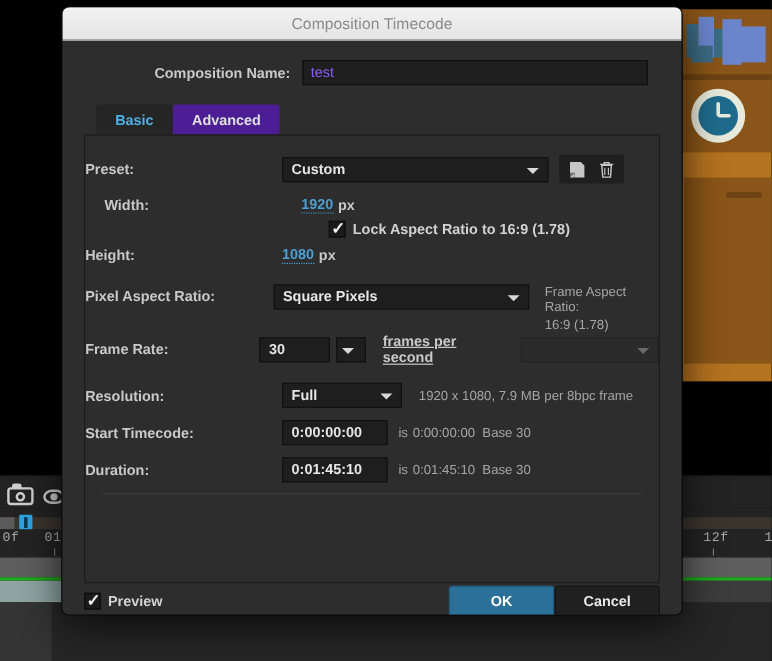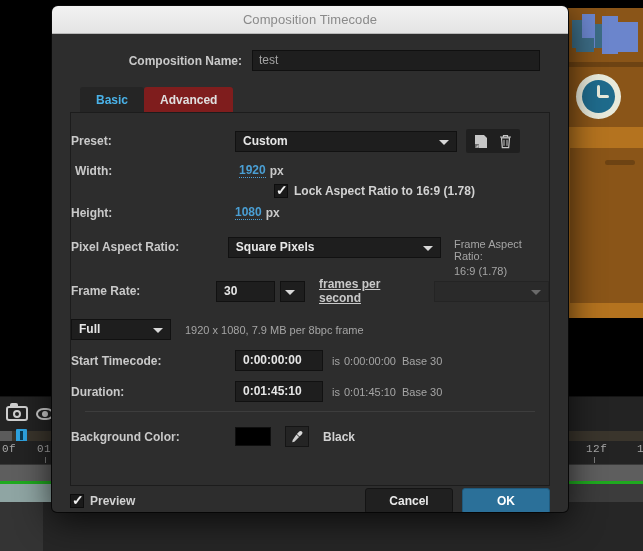--- a/index.html
+++ b/index.html
@@ -187,30 +187,30 @@
   
   .compname-row {
     display: flex; align-items: center; margin-top: 16px; padding-left: 6px;
   }
   .compname-label {
     width: 176px; text-align: right; font-size: 12px;
     color: #c9c9c9; font-weight: bold; padding-right: 10px;
   }
   .compname-input {
     flex: 1; height: 21px; background: #1e1e1e;
-    border: 1px solid #101010; color: #a3a3a3;
+    border: 1px solid #101010; color: #8b5cf6;
     font-size: 12px; padding: 0 6px; line-height: 19px;
     margin-right: 10px;
   }
 
   
   .tabs { display: flex; margin-top: 16px; padding-left: 10px; }
   .tab {
     padding: 6px 16px 5px; font-size: 12px; font-weight: bold;
-    color: #e0e0e0; background: #7f1d1d;
+    color: #e0e0e0; background: #4c1d95;
     border-radius: 3px 3px 0 0; cursor: default;
   }
   .tab.active { background: #252525; color: #4ab2e8; }
 
   .panel {
     margin-top: 0; border: 1px solid #1c1c1c; background: #2d2d2d;
     height: 374px; position: relative;
   }
 
   
@@ -392,21 +392,21 @@
           <div class="icon-btn">
             <svg width="13" height="15" viewBox="0 0 13 15">
               <path d="M1 3h11M4.5 3V1.5h4V3" stroke="#c6c6c6" stroke-width="1.2" fill="none"></path>
               <path d="M2.5 3.8h8l-.8 9.8H3.3z" stroke="#c6c6c6" stroke-width="1.2" fill="none"></path>
               <path d="M5 5.8v6M8 5.8v6" stroke="#c6c6c6" stroke-width="1"></path>
             </svg>
           </div>
         </div>
       </div>
 
-      <div class="row" style="left:4px; top:50px;">
+      <div class="row" style="left:16px; top:50px;">
         <span class="lbl" style="width:164px;">Width:</span>
         <span class="numlink">1920</span>
         <span class="unit">px</span>
       </div>
 
       <div class="row" style="left:203px; top:71px;">
         <div class="cbx checked"></div>
         <span class="cbx-label">Lock Aspect Ratio to 16:9 (1.78)</span>
       </div>
 
@@ -434,20 +434,21 @@
         <div class="select" style="width:28px; padding:0; margin-left:5px;">
           <span class="arrow" style="right:9px;"></span>
         </div>
         <span class="unit" style="margin-left:14px;text-decoration:underline;">frames per second</span>
         <div class="select disabled" style="width:127px; margin-left:21px;">
           <span class="arrow"></span>
         </div>
       </div>
 
       <div class="row" style="left:0; top:206px;">
+        <span class="lbl" style="width:164px;">Resolution:</span>
         <div class="select" style="width:100px;">
           <span>Full</span>
           <span class="arrow"></span>
         </div>
         <span class="note" style="margin-left:14px;">1920 x 1080, 7.9 MB per 8bpc frame</span>
       </div>
 
       <div class="row" style="left:0; top:237px;">
         <span class="lbl" style="width:164px;">Start Timecode:</span>
         <div class="txtinput" style="width:88px;">0:00:00:00</div>
@@ -459,36 +460,25 @@
       <div class="row" style="left:0; top:268px;">
         <span class="lbl" style="width:164px;">Duration:</span>
         <div class="txtinput" style="width:88px;">0:01:45:10</div>
         <span class="note" style="margin-left:9px;">is</span>
         <span class="note" style="margin-left:4px;">0:01:45:10</span>
         <span class="note" style="margin-left:6px;">Base 30</span>
       </div>
 
       <div class="hr" style="top:298px;"></div>
 
-      <div class="row" style="left:0; top:313px;">
-        <span class="lbl" style="width:164px;">Background Color:</span>
-        <div class="swatch"></div>
-        <div class="eyedrop-btn">
-          <svg width="14" height="14" viewBox="0 0 14 14">
-            <path d="M9.2 1.6a1.9 1.9 0 0 1 2.7 2.7L9.6 6.6 6.9 3.9z" fill="#d8d8d8"></path>
-            <path d="M6.4 4.4 9.1 7.1 4.4 11.8 2.2 12.3 2.7 10.1z" fill="#cfcfcf"></path>
-          </svg>
-        </div>
-        <span class="colorname">Black</span>
-      </div>
 
     </div>
 
     <div class="footer">
       <div class="cbx checked"></div>
       <span class="cbx-label">Preview</span>
       <div class="spacer"></div>
+      <div class="btn primary" style="margin-left:9px;">OK</div>
       <div class="btn">Cancel</div>
-      <div class="btn primary" style="margin-left:9px;">OK</div>
     </div>
 
   </div>
 </div>
 
 </body></html>

